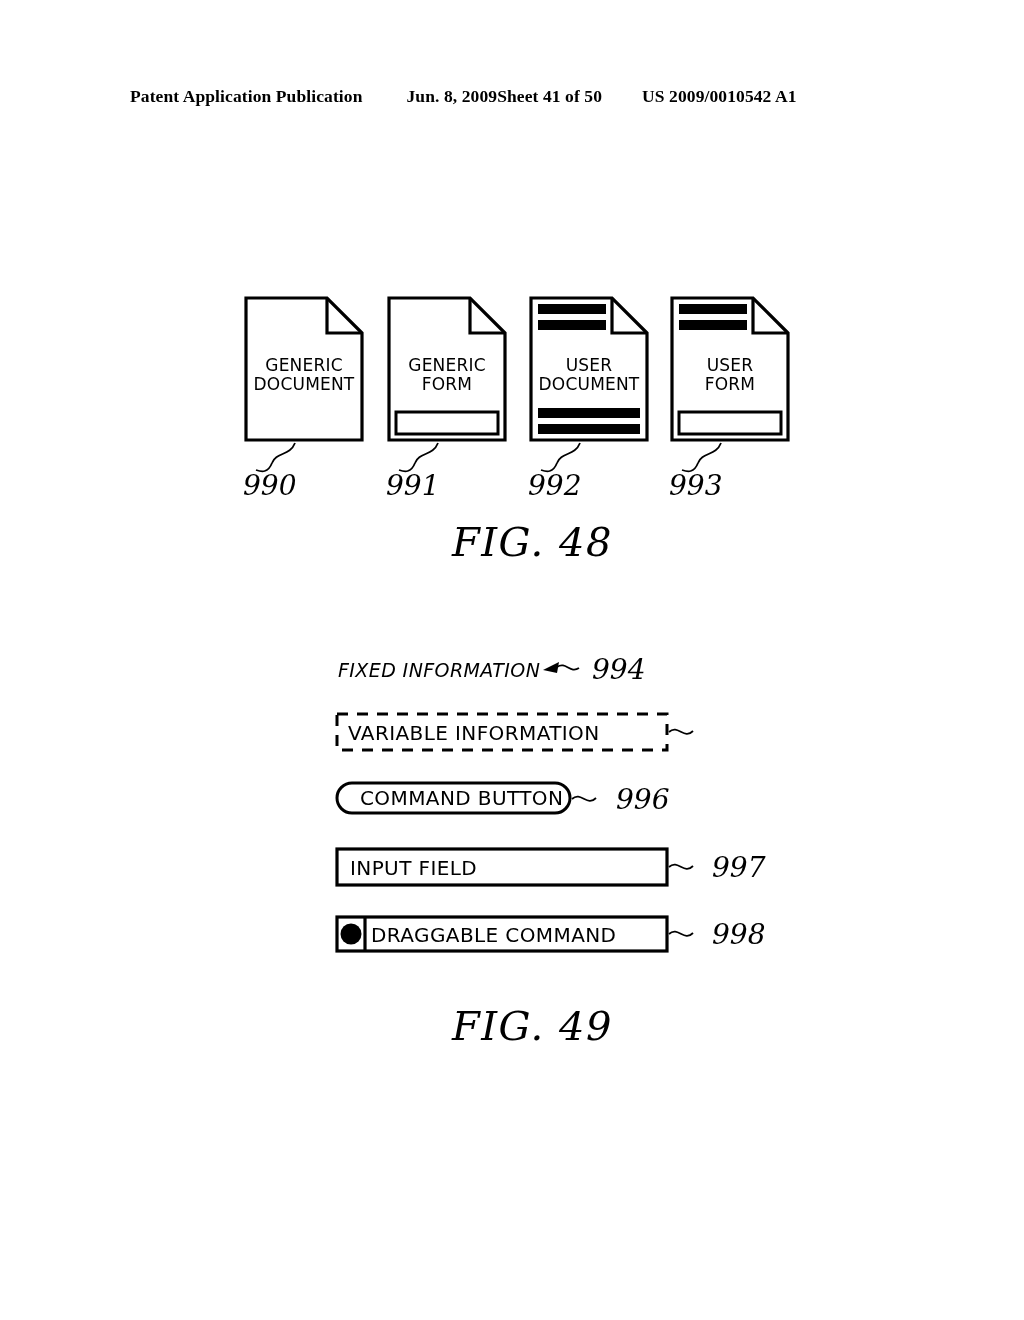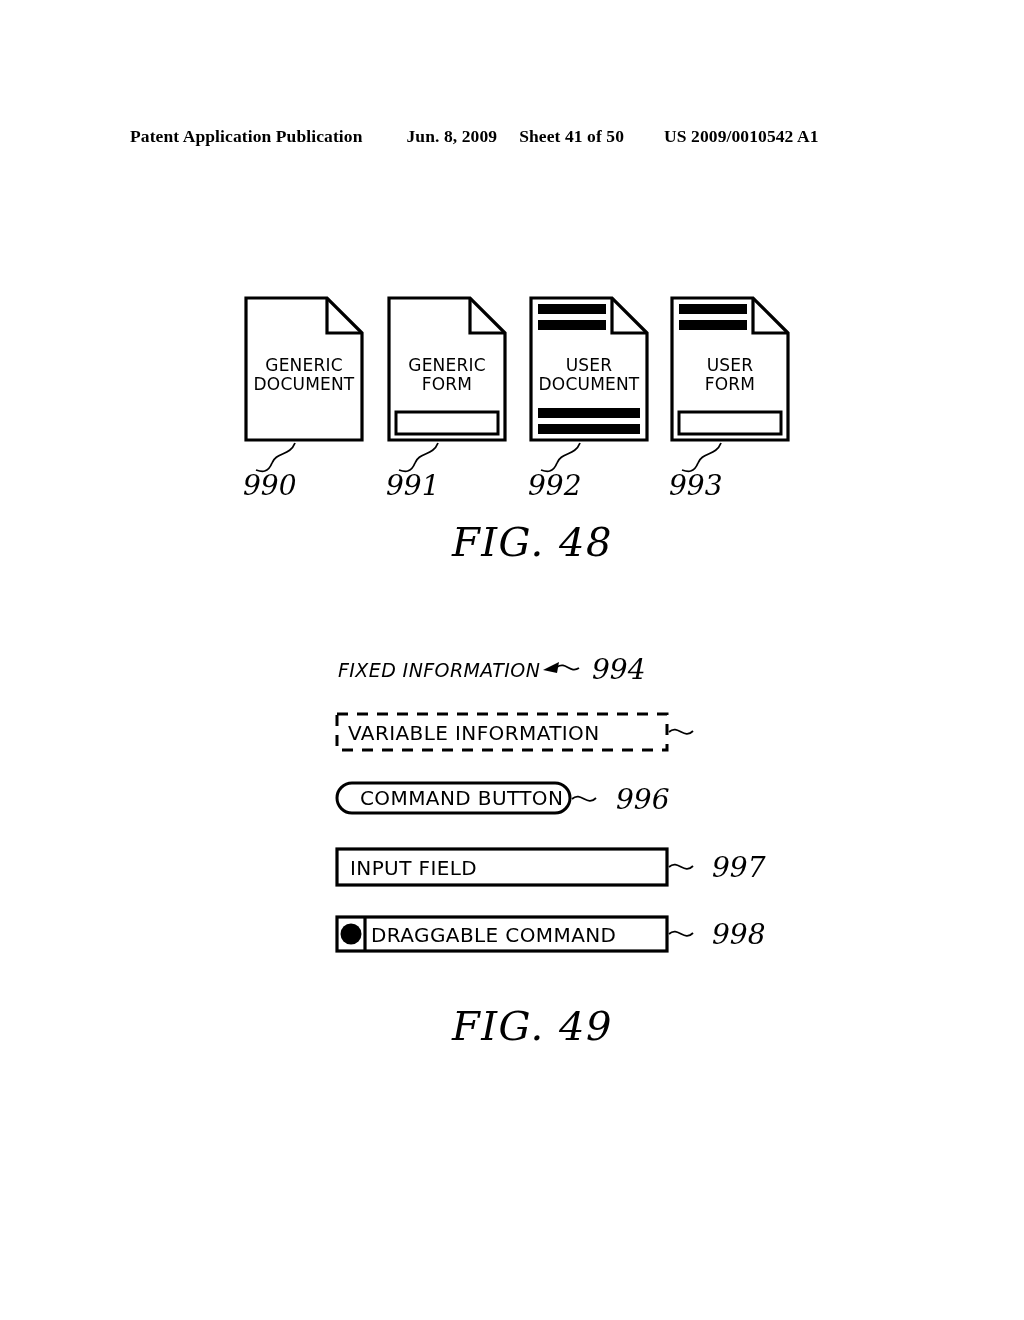--- a/index.html
+++ b/index.html
@@ -26,22 +26,22 @@
     font-family: "Liberation Serif", serif;
     font-weight: bold;
     font-size: 17.5px;
     letter-spacing: 0.1px;
     white-space: nowrap;
     display: flex;
     align-items: baseline;
     text-align: right;
   }
   .header .h-date  { margin-left: 44px; }
-  .header .h-sheet { margin-left: 22px; }
-  .header .h-num   { margin-left: 40px; margin-top: 40px; }
+  .header .h-sheet { }
+  .header .h-num   { margin-left: 40px; }
 
   
   #fig48 {
     position: absolute;
     left: 0; top: 0;
     width: 1024px; height: 1320px;
     pointer-events: none;
   }
   #fig48 * { pointer-events: auto; }
 

